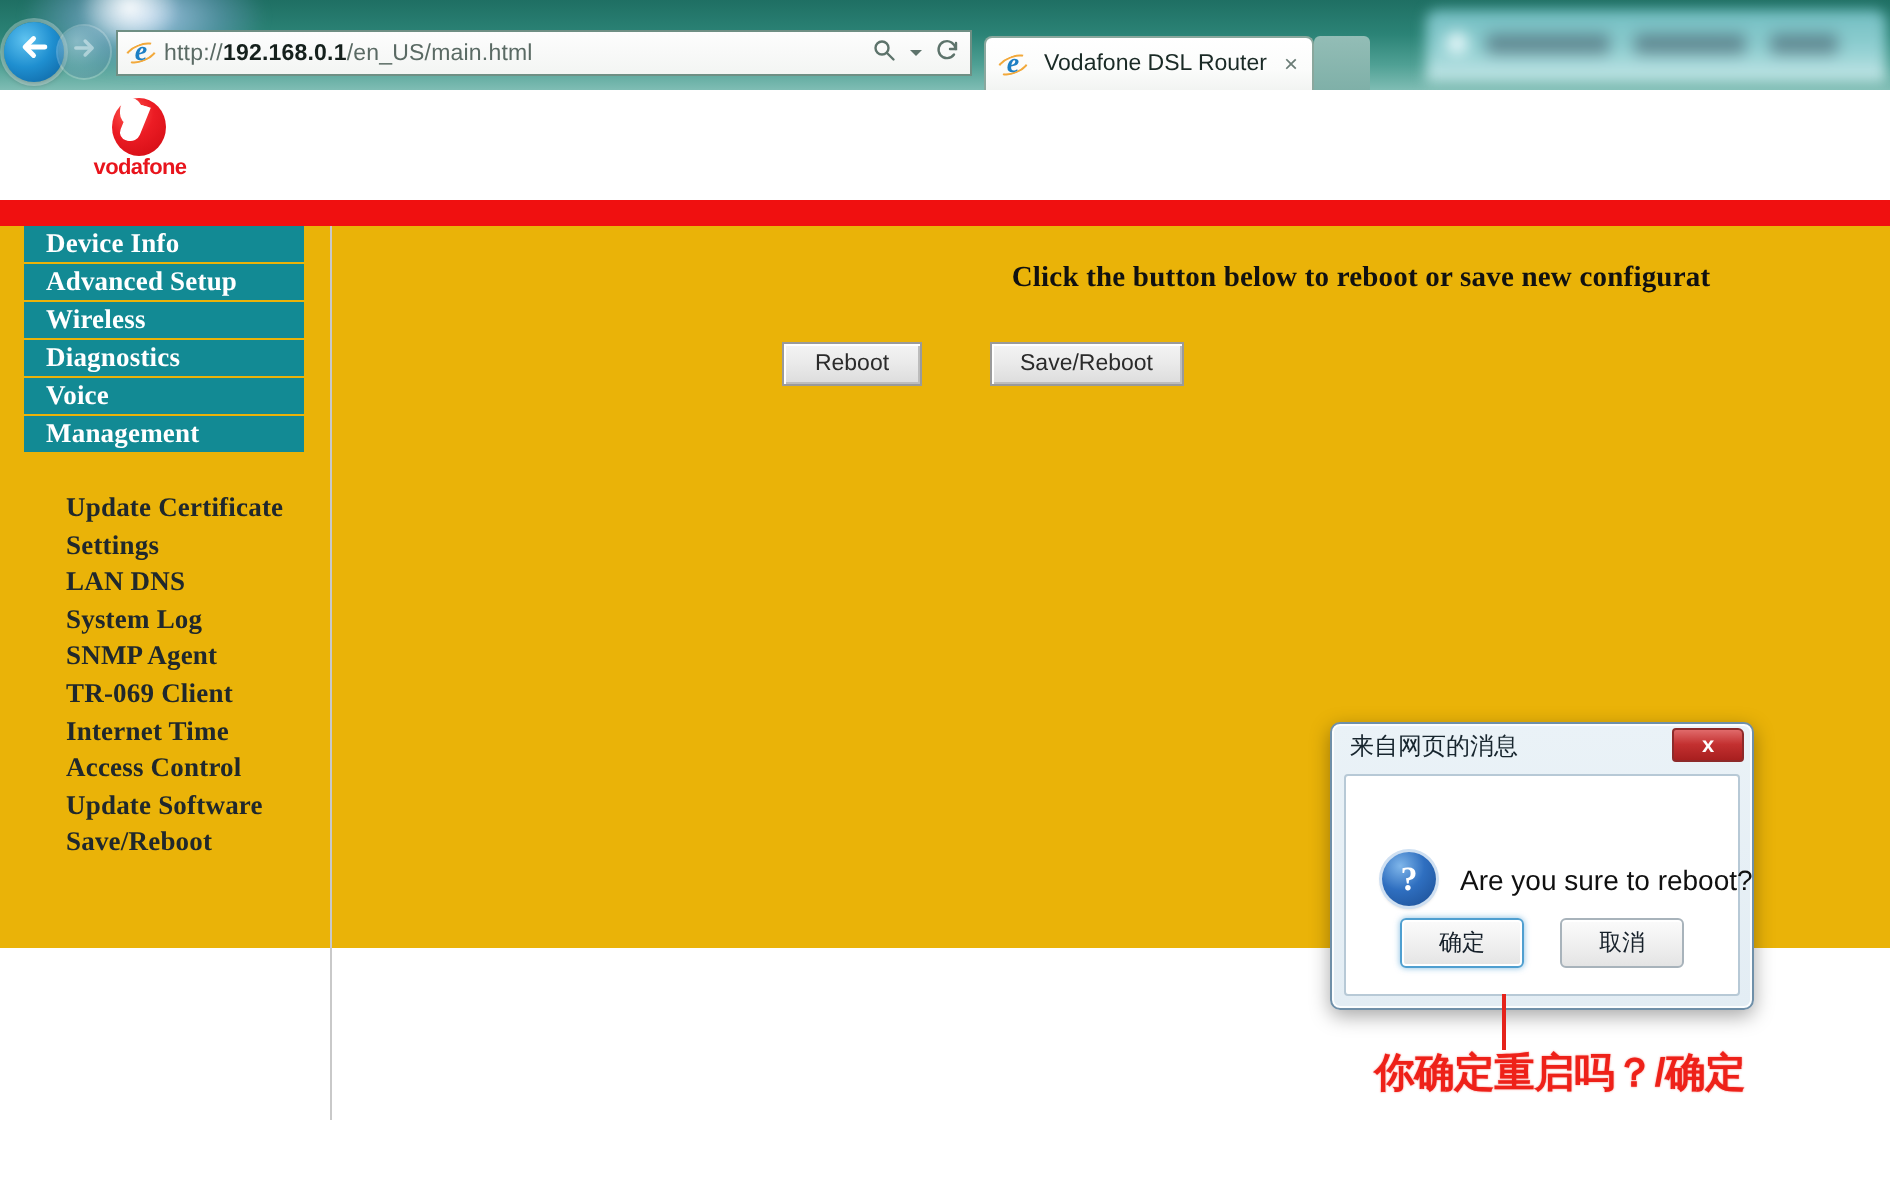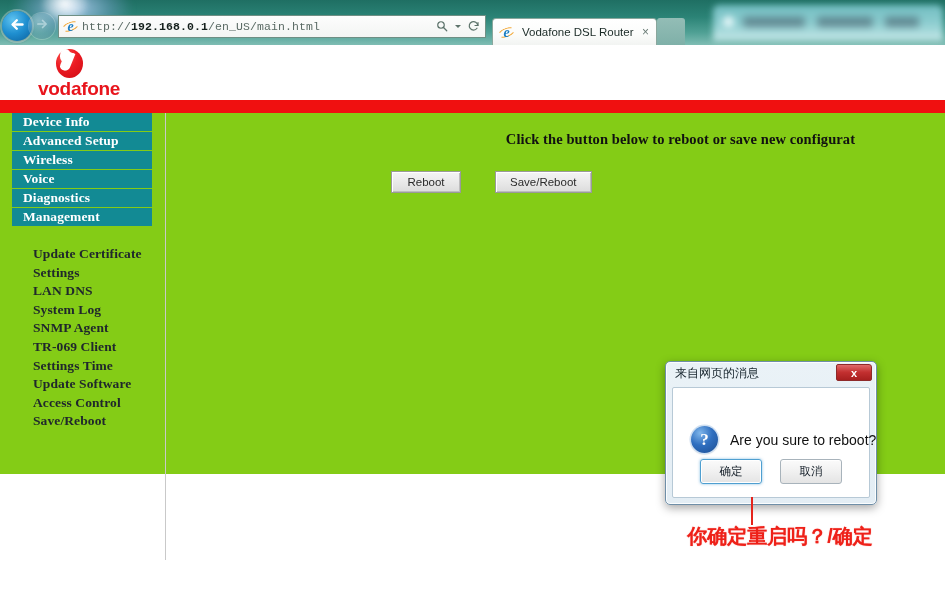--- a/index.html
+++ b/index.html
@@ -57,21 +57,21 @@
   .ie-glyph .e {
     position: absolute; inset: 0; color: #1d7fc4; font-weight: bold;
     font-size: 14px; line-height: 15px; text-align: center;
     font-family: "Liberation Serif", serif; font-style: italic;
   }
   .ie-glyph .ring {
     position: absolute; left: -1px; top: 3px; width: 17px; height: 9px;
     border: 1.6px solid #f2a93b; border-radius: 50%;
     transform: rotate(-22deg); border-color: #f2a93b transparent #f2a93b transparent;
   }
-  .url-text { font-size: 11.5px; color: #5a6a64; white-space: nowrap; letter-spacing: .1px; font-family: Liberation Mono, monospace; }
+  .url-text { font-size: 11.5px; color: #5a6a64; white-space: nowrap; letter-spacing: .1px; }
   .url-text .host { color: #15201c; font-weight: bold; }
   .url-icons {
     position: absolute; right: 5px; top: 0; height: 100%;
     display: flex; align-items: center; gap: 7px; color: #5d736b;
   }
   .url-icons svg { width: 12px; height: 12px; }
   .caret-dn {
     width: 0; height: 0; border-left: 3.2px solid transparent;
     border-right: 3.2px solid transparent; border-top: 3.8px solid #5d736b;
   }
@@ -128,28 +128,28 @@
   }
   .vf-mark::before {
     content: ""; position: absolute; left: 4px; top: 0px;
     width: 11px; height: 13px; background: #ffffff;
     border-radius: 50% 50% 0 40%;
     z-index: 2;
   }
   .vf-word {
     position: absolute; left: 0; top: 29px; width: 64px; text-align: center;
     font-family: "Liberation Sans", sans-serif; font-weight: bold;
-    font-size: 19px; color: #e8141c; letter-spacing: -.3px;
+    font-size: 11px; color: #e8141c; letter-spacing: -.3px;
   }
   .red-band {
     position: absolute; left: 0; top: 100px; width: 945px; height: 13px; background: #f01010;
   }
 
   
-  .body-area { position: absolute; left: 0; top: 113px; width: 945px; height: 361px; background: #84cc16; }
+  .body-area { position: absolute; left: 0; top: 113px; width: 945px; height: 361px; background: #eab308; }
   .divider {
     position: absolute; left: 165px; top: 0; width: 1px; height: 447px; background: #c9c9c9;
   }
 
   
   .sidebar { position: absolute; left: 0; top: 0; width: 164px; }
   .menu-top {
     position: relative; margin: 0 12px 1px 12px; height: 18px;
     background: #128a94; color: #ffffff;
     font-family: "Liberation Serif", serif; font-weight: bold;
@@ -324,34 +324,34 @@
   </div>
   <div class="red-band"></div>
 
   <div class="body-area">
     <div class="divider"></div>
 
     <div class="sidebar">
       <div class="menu-top"><span>Device Info</span></div>
       <div class="menu-top"><span>Advanced Setup</span></div>
       <div class="menu-top"><span>Wireless</span></div>
+      <div class="menu-top"><span>Diagnostics</span></div>
       <div class="menu-top"><span>Voice</span></div>
-      <div class="menu-top"><span>Diagnostics</span></div>
       <div class="menu-top"><span>Management</span></div>
 
       <div class="menu-sub-wrap">
         <div class="menu-sub"><span>Update Certificate</span></div>
         <div class="menu-sub"><span>Settings</span></div>
         <div class="menu-sub"><span>LAN DNS</span></div>
         <div class="menu-sub"><span>System Log</span></div>
         <div class="menu-sub"><span>SNMP Agent</span></div>
         <div class="menu-sub"><span>TR-069 Client</span></div>
-        <div class="menu-sub"><span>Settings Time</span></div>
+        <div class="menu-sub"><span>Internet Time</span></div>
+        <div class="menu-sub"><span>Access Control</span></div>
         <div class="menu-sub"><span>Update Software</span></div>
-        <div class="menu-sub"><span>Access Control</span></div>
         <div class="menu-sub"><span>Save/Reboot</span></div>
       </div>
     </div>
 
     <div class="content">
       <div class="content-title">Click the button below to reboot or save new configurat</div>
       <div class="btn-row">
         <div class="win-btn">Reboot</div>
         <div class="win-btn">Save/Reboot</div>
       </div>

